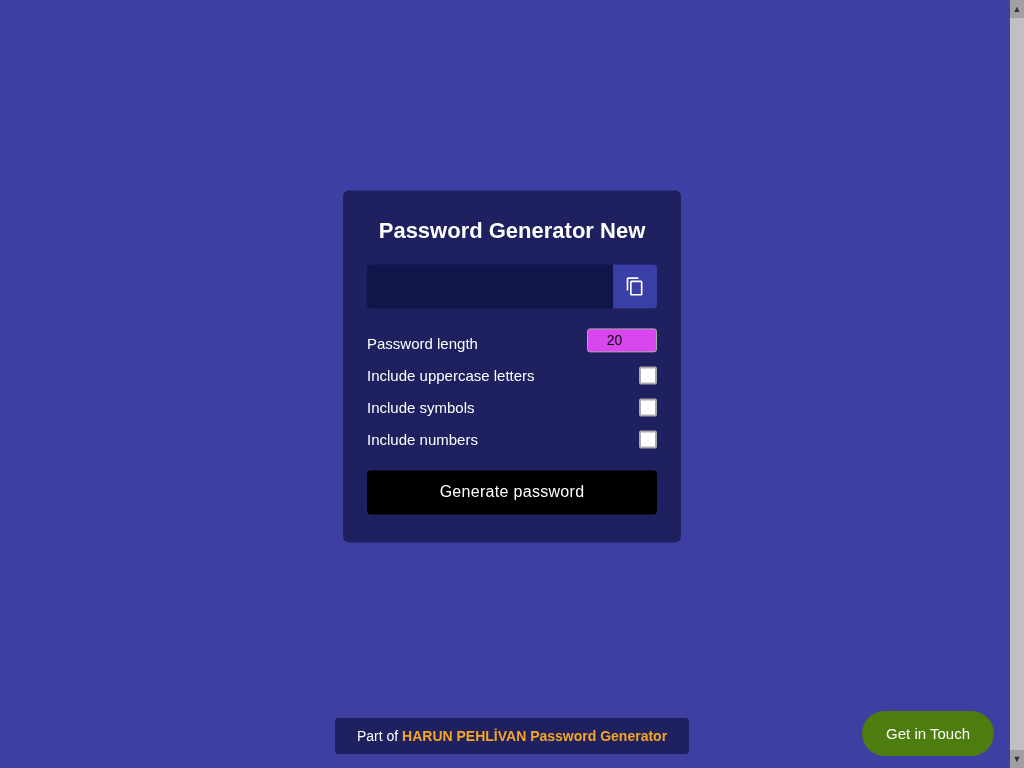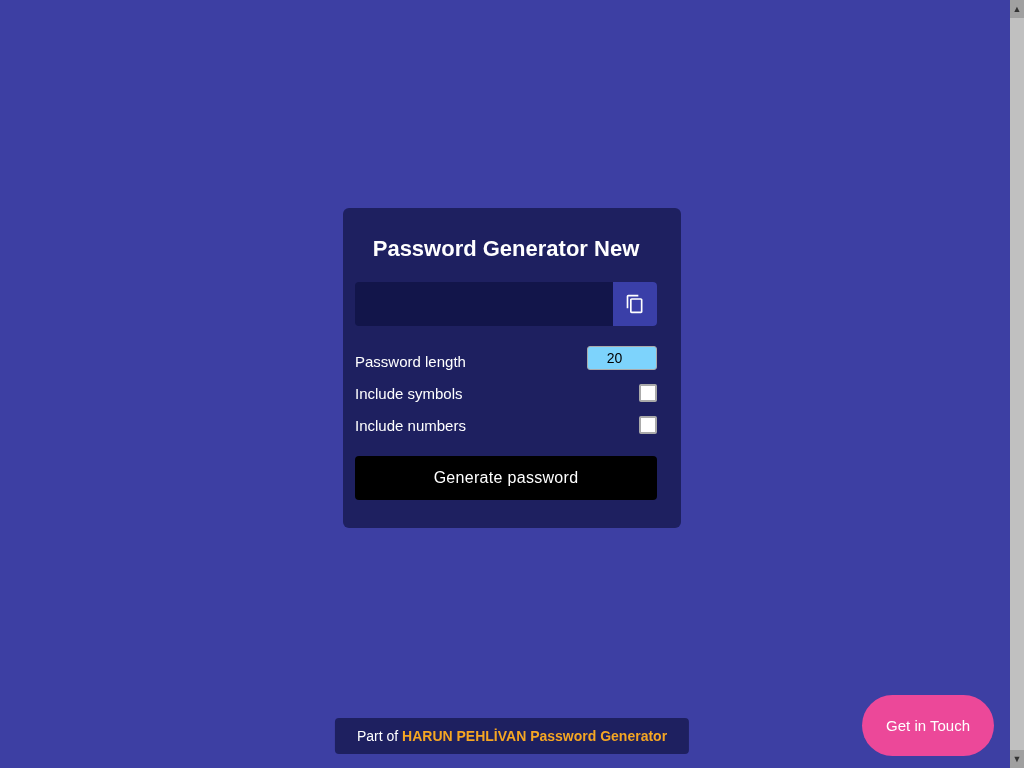--- a/index.html
+++ b/index.html
@@ -45,21 +45,21 @@
 
     
     .card {
       position: absolute;
       left: 50%;
       top: 50%;
       transform: translate(-50%, -55%);
       width: 338px;
       background-color: #1e2060;
       border-radius: 6px;
-      padding: 28px 24px 28px 12px;
+      padding: 28px 24px 28px 24px;
     }
 
     .card-title {
       color: #ffffff;
       font-size: 22px;
       font-weight: bold;
       text-align: center;
       margin-bottom: 20px;
     }
 
@@ -115,21 +115,21 @@
     }
 
     .option-row label {
       color: #ffffff;
       font-size: 15px;
       cursor: pointer;
     }
 
     .option-row input[type="number"] {
       width: 70px;
-      background-color: #7dd3fc;
+      background-color: #d946ef;
       border: 1px solid #aaa;
       border-radius: 3px;
       padding: 3px 6px;
       font-size: 14px;
       text-align: center;
       color: #000;
       outline: none;
     }
 
     .option-row input[type="checkbox"] {
@@ -182,25 +182,25 @@
     .footer-bar .highlight {
       color: #f5a623;
       font-weight: bold;
     }
 
     
     .get-in-touch-btn {
       position: absolute;
       bottom: 12px;
       right: 30px;
-      background-color: #ec4899;
+      background-color: #4d7c0f;
       color: #ffffff;
       border: none;
       border-radius: 50px;
-      padding: 22px 24px;
+      padding: 14px 24px;
       font-size: 15px;
       cursor: pointer;
     }
   </style>
 </head>
 <body>
 
 <div class="scrollbar">
   <div class="scrollbar-btn">▲</div>
   <div class="scrollbar-btn">▼</div>
@@ -220,20 +220,24 @@
     </button>
   </div>
 
   
   <div class="option-row">
     <label>Password length</label>
     <input type="number" value="20" min="1" max="100" style="">
   </div>
 
   
+  <div class="option-row">
+    <label for="cb-uppercase">Include uppercase letters</label>
+    <input type="checkbox" id="cb-uppercase" style="">
+  </div>
 
   
 
   
   <div class="option-row">
     <label for="cb-symbols">Include symbols</label>
     <input type="checkbox" id="cb-symbols" style="">
   </div>
 
   

